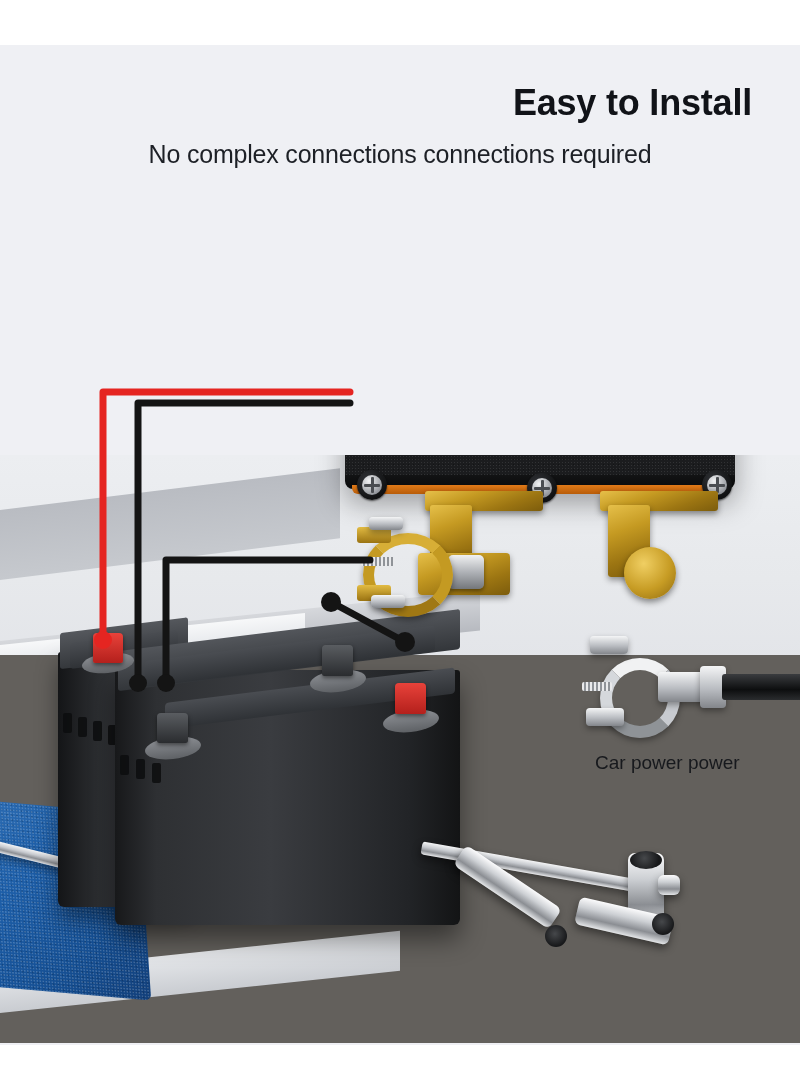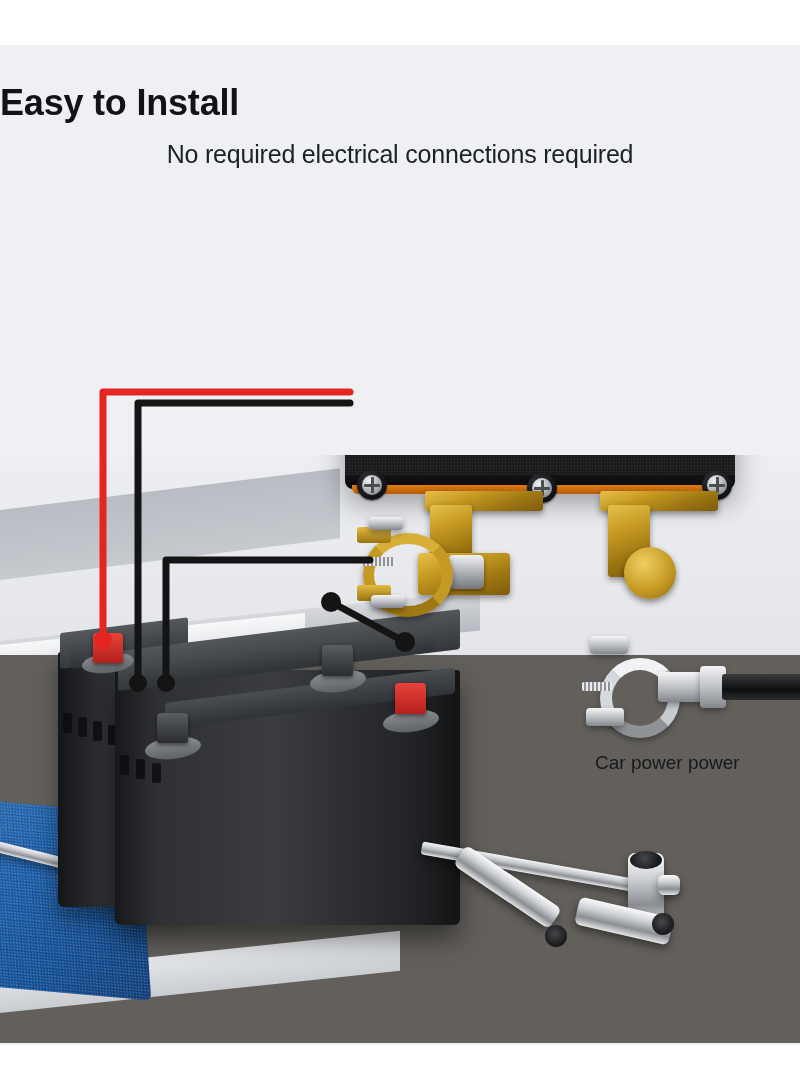--- a/index.html
+++ b/index.html
@@ -4,21 +4,21 @@
 <style>
   html,body{margin:0;padding:0;background:#ffffff;}
   body{width:800px;height:1091px;font-family:"Liberation Sans",sans-serif;overflow:hidden;}
 
   #stage{position:relative;width:800px;height:1091px;background:#ffffff;}
 
   
   .panel{position:absolute;left:0;top:45px;width:800px;height:1000px;background:#eff0f4;}
 
   
-  .title{position:absolute;left:0;top:82px;width:752px;text-align:left;
+  .title{position:absolute;left:0;top:82px;width:752px;text-align:right;
          font-size:36px;font-weight:bold;color:#111318;letter-spacing:-0.2px;}
   .subtitle{position:absolute;left:0;top:140px;width:800px;text-align:center;
             font-size:25px;font-weight:400;color:#1d2026;letter-spacing:-0.2px;}
 
   
   .photo{position:absolute;left:0;top:455px;width:800px;height:588px;overflow:hidden;}
 
   
   .wall{position:absolute;left:0;top:0;width:800px;height:205px;
         background:linear-gradient(180deg,#eceef1 0%,#e7e9ec 60%,#e3e5e9 100%);}
@@ -145,21 +145,21 @@
         white-space:nowrap;}
 </style>
 </head>
 <body>
 
 <div id="stage">
 
   <div class="panel"></div>
 
   <div class="title">Easy to Install</div>
-  <div class="subtitle">No required electrical connections required</div>
+  <div class="subtitle">No complex connections connections required</div>
 
   <div class="photo">
 
     <div class="wall"></div>
     <div class="wall-shadow"></div>
     <div class="counter"></div>
     <div class="baseboard"></div>
     <div class="floor">
       <div class="floor-tex"></div>
     </div>

